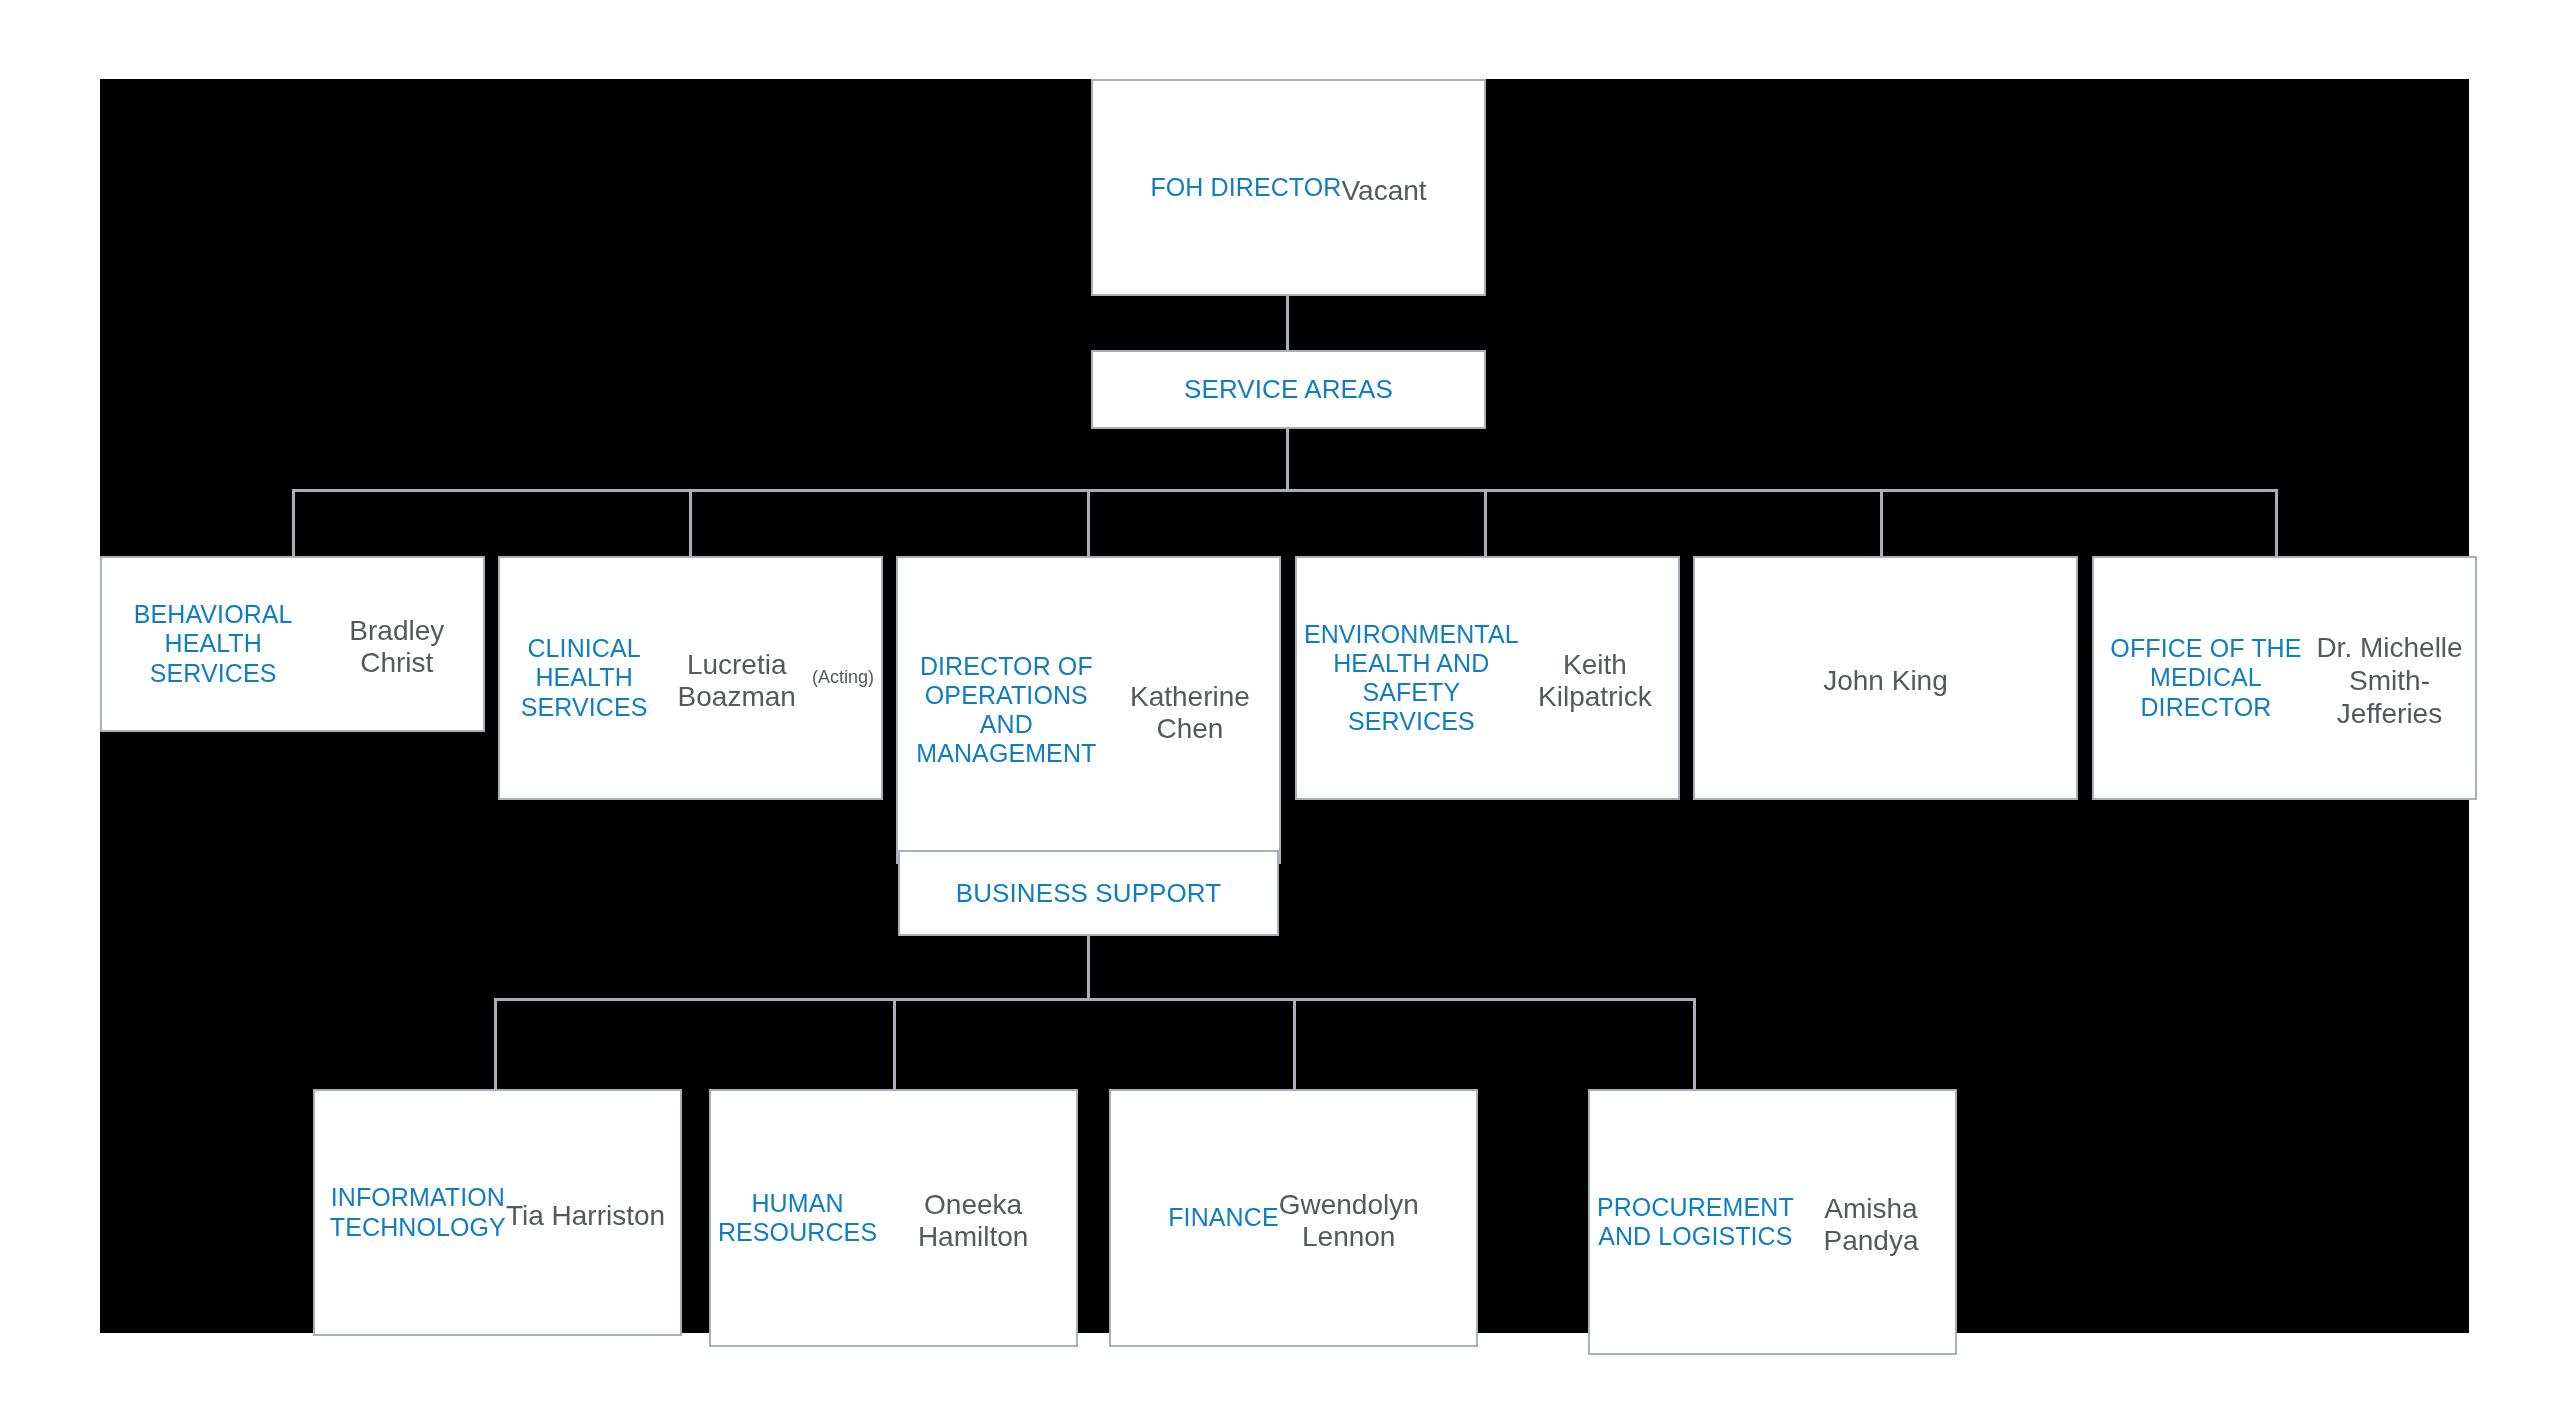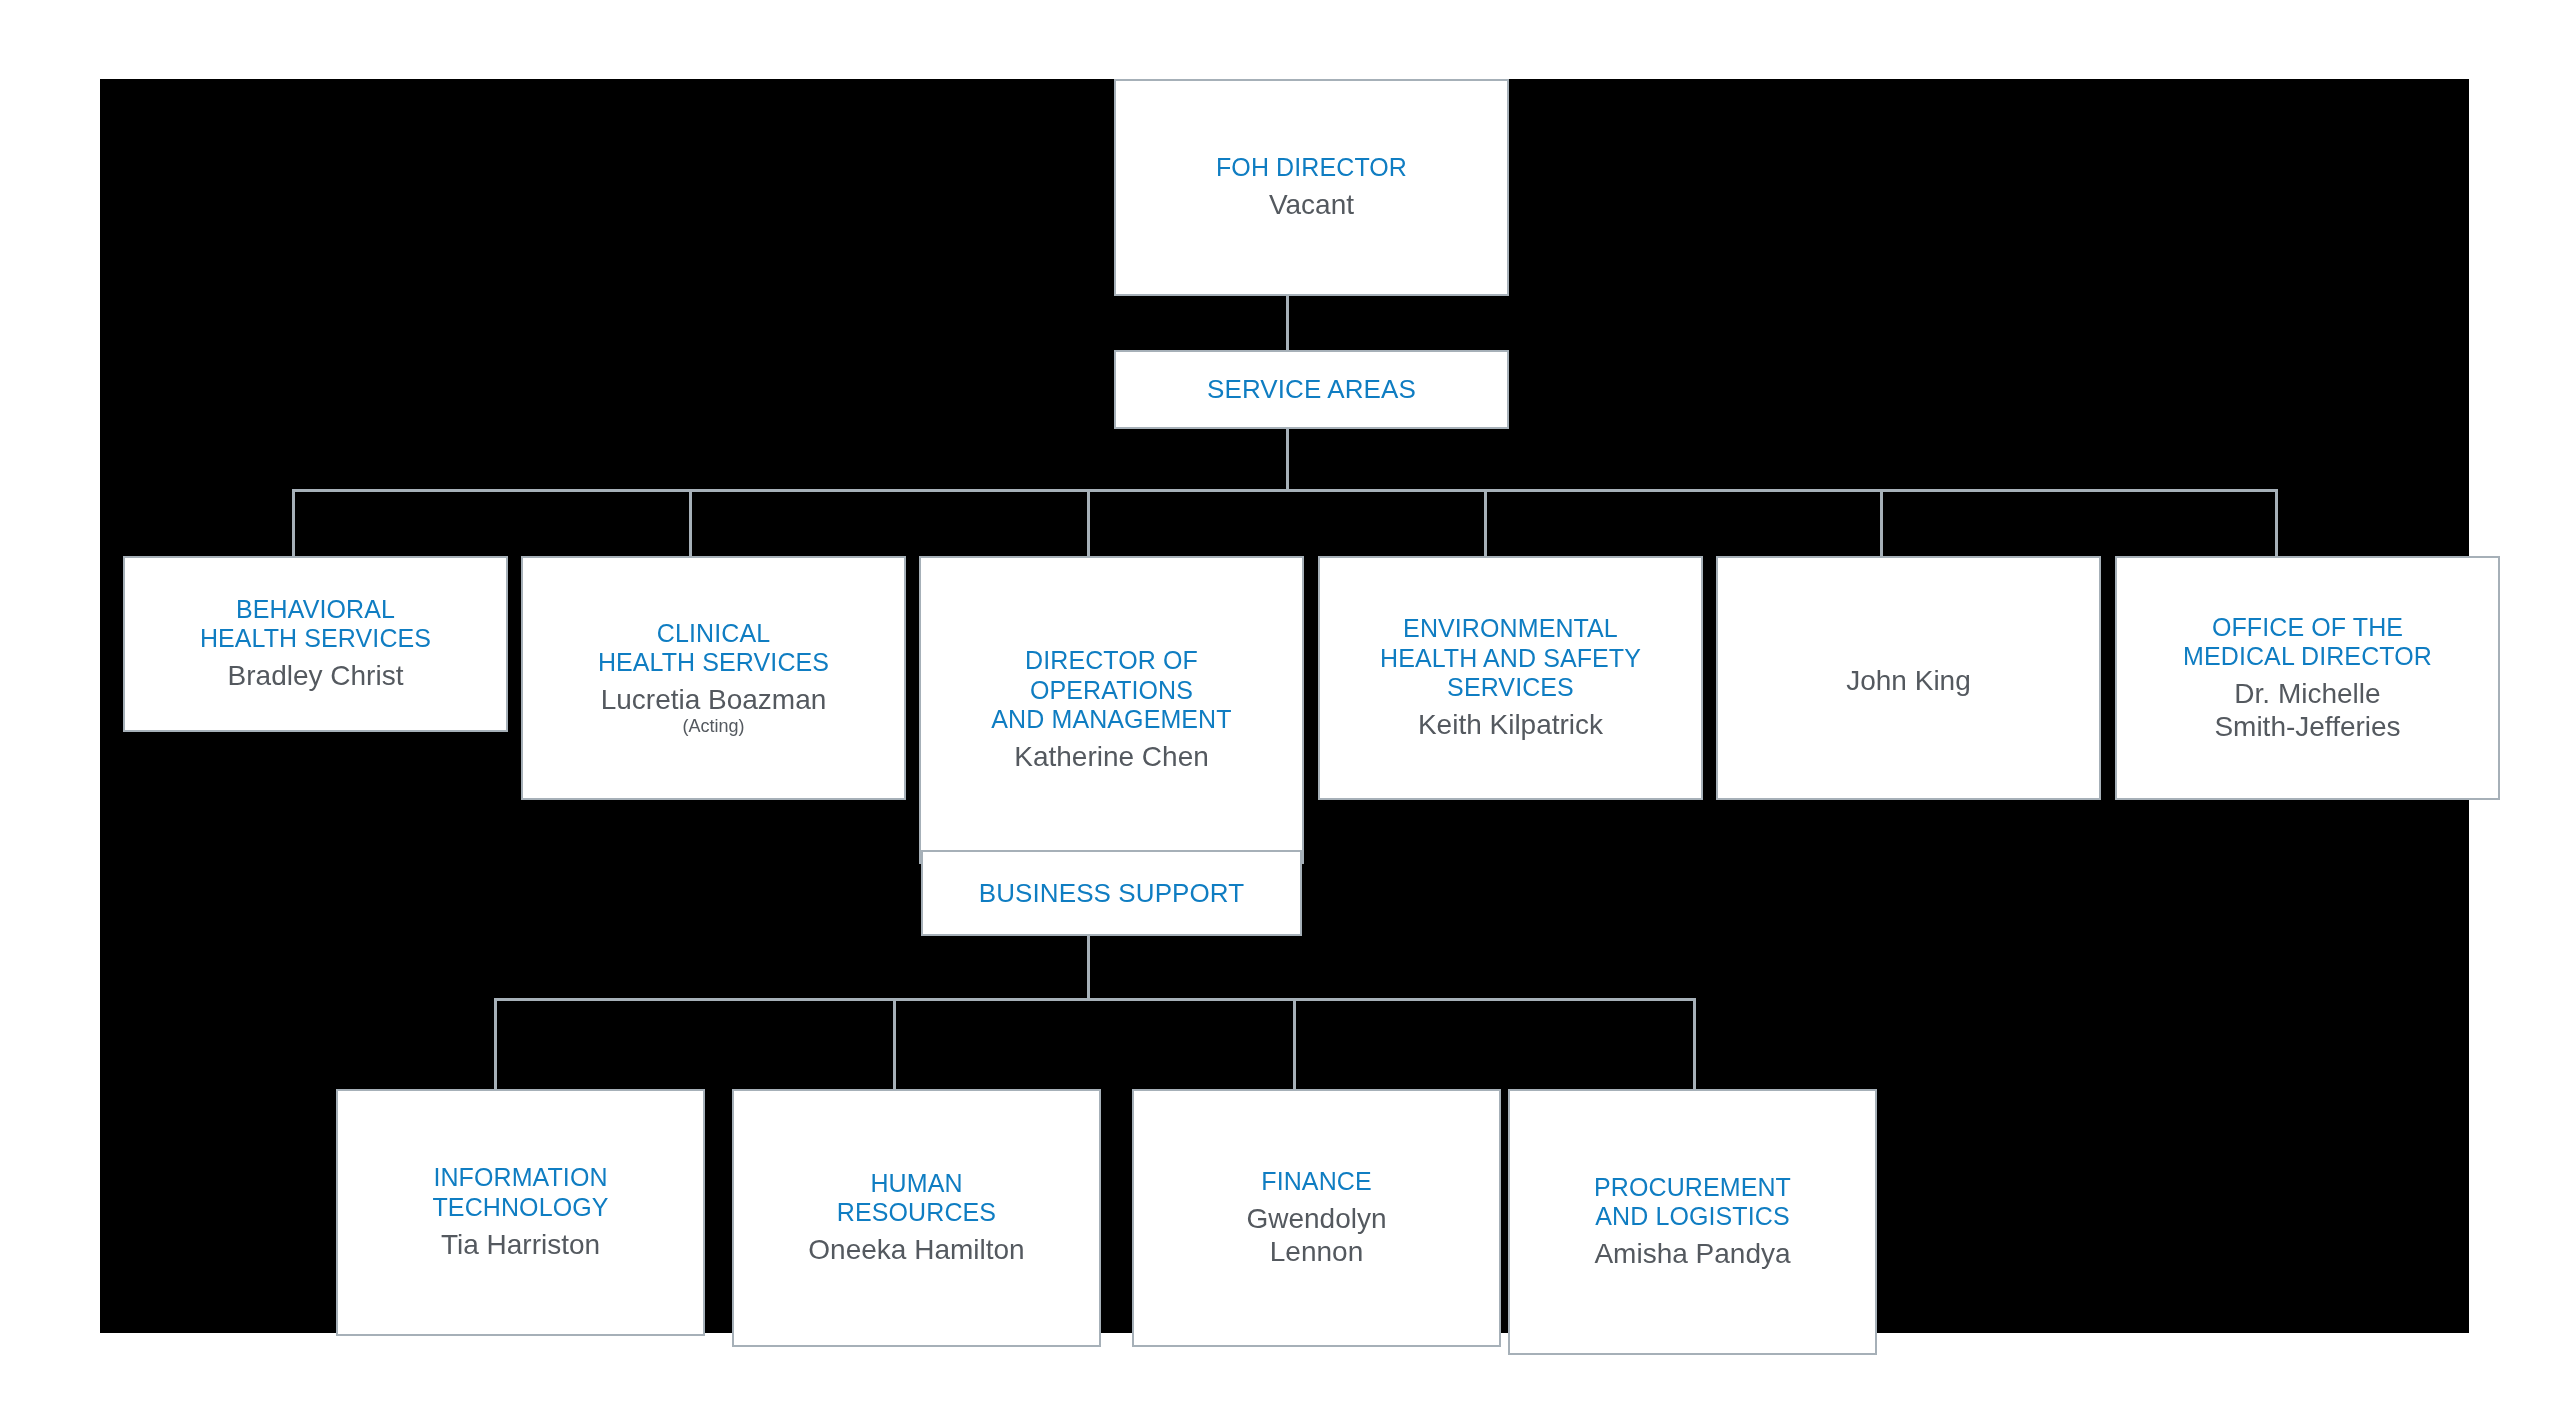--- a/index.html
+++ b/index.html
@@ -39,25 +39,25 @@
   .vline { width: 3.4px; }
   .hline { height: 3.4px; }
 
   
   .node {
     position: absolute;
     background: #ffffff;
     border: 2.6px solid #a6b0b8;
     box-sizing: border-box;
     display: flex;
-    flex-direction: column;
+    flex-direction: row;
+    align-items: center;
     justify-content: center;
     text-align: center;
     padding: 3.4px 6.9px;
-    margin-left: 23px;
   }
   .node .title {
     color: #0f7dc2;
     font-size: 25px;
     line-height: 1.17;
     letter-spacing: 0.1px;
     white-space: pre-line;
     font-weight: 400;
   }
   .node .person {
@@ -174,19 +174,19 @@
 RESOURCES</div>
     <div class="person">Oneeka Hamilton</div>
   </div>
 
   <div class="node" style="left:1109px; top:1089px; width:369px; height:258px;">
     <div class="title">FINANCE</div>
     <div class="person">Gwendolyn
 Lennon</div>
   </div>
 
-  <div class="node" style="left:1485px; top:1089px; width:369px; height:266px;">
+  <div class="node" style="left:1588px; top:1089px; width:369px; height:266px;">
     <div class="title">PROCUREMENT
 AND LOGISTICS</div>
     <div class="person">Amisha Pandya</div>
   </div>
 </div>
 
 
 </body></html>

